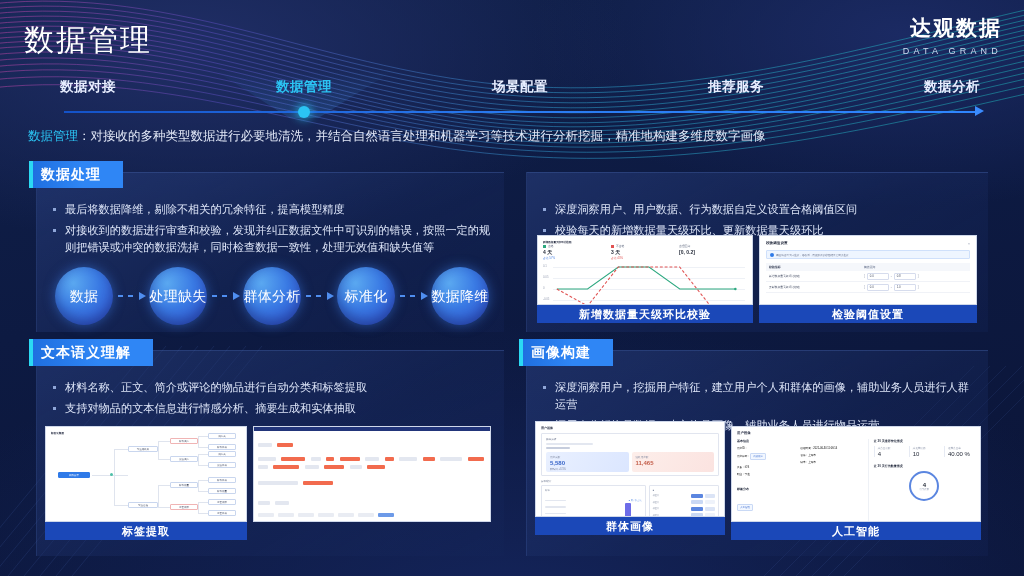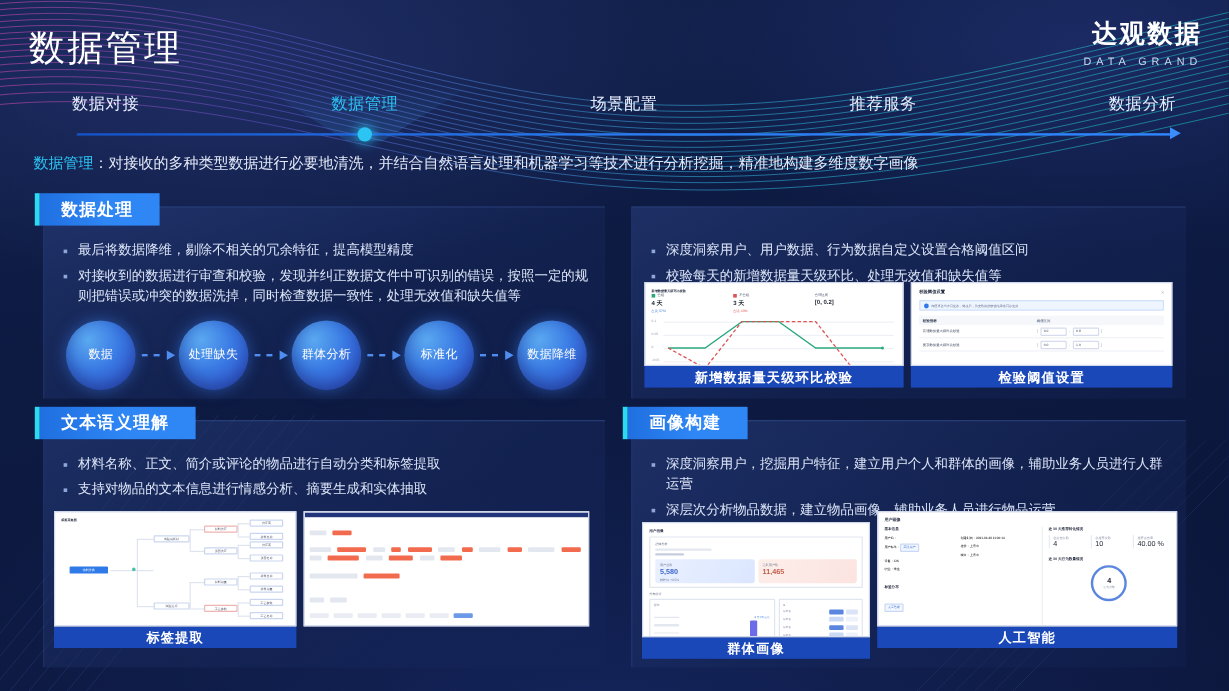--- a/index.html
+++ b/index.html
@@ -43,21 +43,21 @@
   #brand-cn { font-size: 21px; color:#fff; letter-spacing: 2px; font-weight:700; }
   #brand-en { font-size: 9px; color:#cfd8ef; letter-spacing: 4.2px; margin-top: 4px; }
 
   
   #nav { position: absolute; left: 0; top: 78px; width: 1024px; height: 42px; }
   #nav-items {
     position: absolute; left: 60px; top: 0; width: 920px;
     display: flex; justify-content: space-between; align-items: center;
   }
   .nav-item {
-    font-size: 13.5px; font-weight: 400; color: #e8eeff;
+    font-size: 13.5px; font-weight: 700; color: #e8eeff;
     letter-spacing: .5px; cursor: pointer; white-space: nowrap;
   }
   .nav-item.active { color: #2bc4f3; }
   #nav-line {
     position: absolute; left: 64px; top: 33px; width: 912px; height: 2px;
     background: linear-gradient(to right, #1452c8 0%, #2a7bf0 50%, #2f86ff 100%);
   }
   #nav-arrow {
     position:absolute; right: 40px; top: 28px; width:0;height:0;
     border-left: 9px solid #3b8cff; border-top: 5px solid transparent; border-bottom: 5px solid transparent;
@@ -81,21 +81,21 @@
     border-top: 1px solid rgba(92,130,215,.30);
     border-left: 1px solid rgba(92,130,215,.22);
   }
   #panel-tl { left: 36px;  top: 172px; width: 468px; height: 160px; }
   #panel-tr { left: 526px; top: 172px; width: 462px; height: 160px; }
   #panel-bl { left: 36px;  top: 350px; width: 468px; height: 206px; }
   #panel-br { left: 526px; top: 350px; width: 462px; height: 206px; }
 
   .panel-tag {
     position: absolute; left: -8px; top: -12px; height: 27px;
-    padding: 0 22px 0 18px;
+    padding: 0 22px 0 8px;
     display: flex; align-items: center;
     background: linear-gradient(to right, #1f6fe0 0%, #2f86f5 55%, #2f86f5 100%);
     border-left: 4px solid #2bd9f3;
     color: #ffffff; font-size: 14px; font-weight: 700; letter-spacing: 1px;
     white-space: nowrap;
   }
   .bullets { position: absolute; left: 14px; right: 12px; top: 28px; }
   .bullet {
     position: relative; padding-left: 14px; margin-bottom: 4px;
     font-size: 11.2px; line-height: 1.52; color: #dde5f8;
@@ -108,21 +108,21 @@
   
   #flow {
     position: absolute; left: 18px; top: 92px; width: 434px; height: 62px;
     display: flex; align-items: center; justify-content: space-between;
   }
   .flow-node {
     width: 58px; height: 58px; border-radius: 50%;
     background: radial-gradient(circle at 32% 28%, #5aa8f0 0%, #3a7ae4 45%, #2f4ed0 100%);
     box-shadow: 0 0 12px rgba(58,122,228,.55), inset 0 -5px 12px rgba(20,30,90,.45);
     display: flex; align-items: center; justify-content: center;
-    text-align: center; color: #fff; font-size: 10px; line-height: 1.18;
+    text-align: center; color: #fff; font-size: 14px; line-height: 1.18;
     letter-spacing: .3px; flex: none;
   }
   .flow-arrow {
     flex: 1; height: 10px; position: relative; margin: 0 3px;
   }
   .flow-arrow .dash {
     position: absolute; left: 2px; right: 9px; top: 4px; height: 2px;
     background-image: linear-gradient(to right, #4f8ef0 0 5px, transparent 5px 10px);
     background-size: 10px 2px;
   }
@@ -338,21 +338,21 @@
         <div class="dash"></div>
         <div class="head"></div>
       </div>
     <div class="flow-node">数据降维</div>
   </div>
 </div>
 
 <div class="panel" id="panel-tr">
   <div class="bullets">
     <div class="bullet">深度洞察用户、用户数据、行为数据自定义设置合格阈值区间</div>
-    <div class="bullet">校验每天的新增数据量天级环比、处理无效值和缺失值等</div>
+    <div class="bullet">校验每天的新增数据量天级环比、更新数据量天级环比</div>
   </div>
 
   <div class="thumb-wrap" style="left:10px; top:62px; width:216px;">
     <div class="thumb" id="mini-chart">
       <div class="mini-title">新增数据量天级环比校验</div>
       <div class="legend">
         <div class="lg">
           <div class="k">
               <span class="sw" style="background:#2ca87f"></span>
               <span>合格</span>
@@ -538,21 +538,21 @@
   </div>
 </div>
 
 <div class="panel" id="panel-br">
   <div class="panel-tag">画像构建</div>
   <div class="bullets">
     <div class="bullet">深度洞察用户，挖掘用户特征，建立用户个人和群体的画像，辅助业务人员进行人群运营</div>
     <div class="bullet">深层次分析物品数据，建立物品画像，辅助业务人员进行物品运营</div>
   </div>
 
-  <div class="thumb-wrap" style="left:8px; top:84px; width:190px;">
+  <div class="thumb-wrap" style="left:8px; top:70px; width:190px;">
     <div class="thumb" id="mini-dash">
       <div class="mini-title" style="font-size:3px">用户画像</div>
       <div class="box-lt" style="margin-top:3px;padding:3px 4px">
         <div style="font-size:2.6px;color:#66708a">群体分析</div>
         <div class="ln" style="height:1.6px;width:28%;margin-top:2px"></div>
         <div class="ln d" style="height:2.4px;width:14%;margin-top:2px"></div>
         <div style="display:flex;gap:3px;margin-top:3px">
           <div class="stat-card" style="flex:1;background:linear-gradient(120deg,#e9f0ff,#dbe6ff)">
             <div class="k">用户总数</div>
             <div class="v" style="color:#3a66c8">5,580</div>

